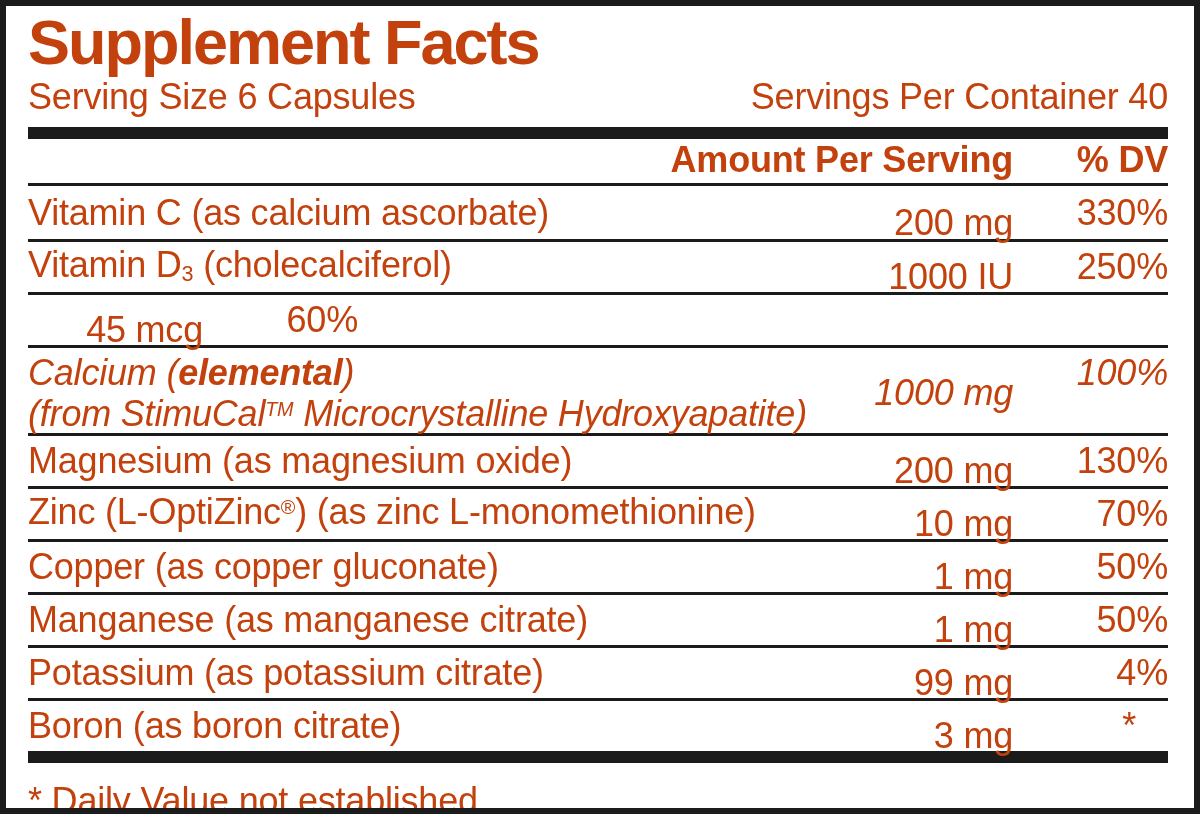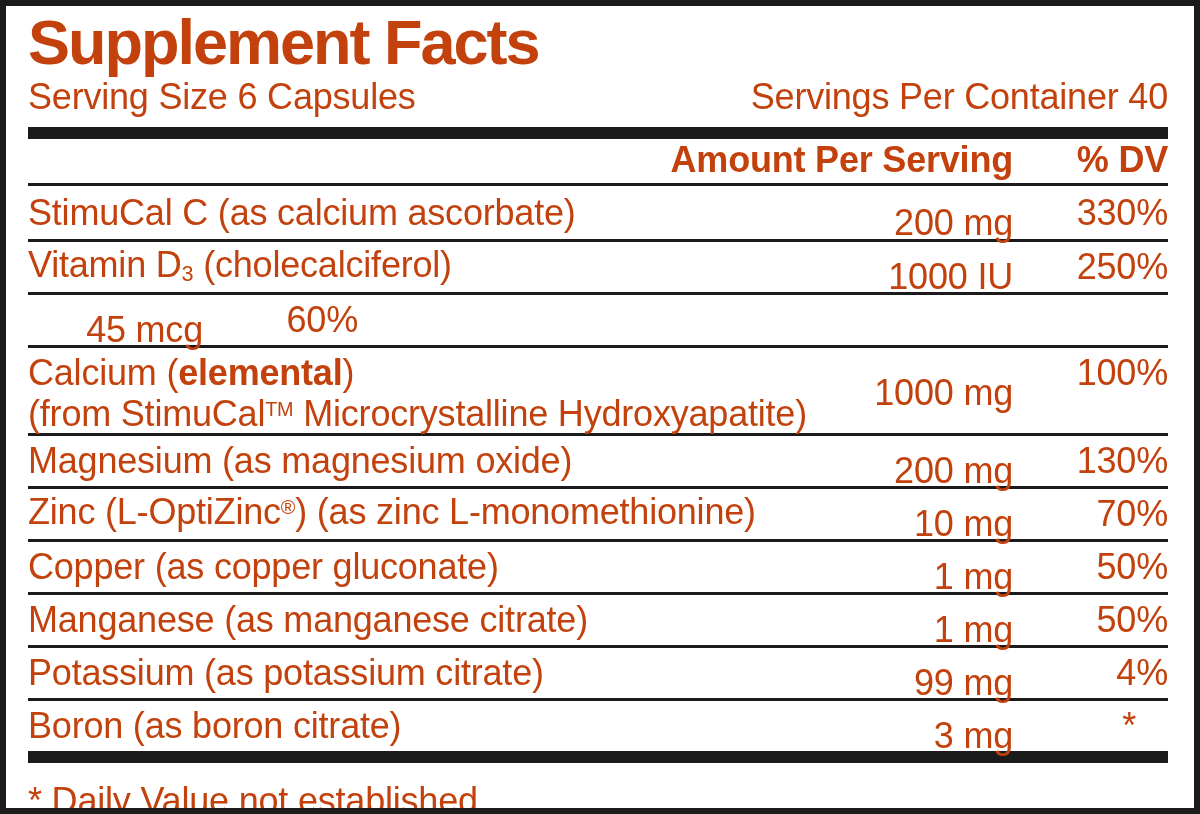--- a/index.html
+++ b/index.html
@@ -71,20 +71,21 @@
   .row + .row {
     border-top: 3px solid #1b1b1b;
   }
   .row-tall {
     height: 88px;
     align-items: flex-start;
     padding-top: 4px;
   }
   .row-tall .cell {
     line-height: 41px;
+    font-style: italic;
   }
   .cell.name  { flex: 1; }
   .cell.amount { width: 175px; text-align: right; white-space: nowrap; margin-top: 20px; }
   .cell.dv     { width: 155px; text-align: right; white-space: nowrap; }
   .cell.dv.dv-star { padding-right: 32px; box-sizing: border-box; }
   .sub {
     font-size: 0.6em;
     position: relative;
     bottom: -0.22em;
   }
@@ -114,21 +115,21 @@
   <div class="bar"></div>
 
   <div class="thead">
     <div class="amount-h">Amount Per Serving</div>
     <div class="dv-h">% DV</div>
   </div>
 
   <div>
       <div class="row">
         <div class="cell name">
-          <div><span>StimuCal C (as calcium ascorbate)</span></div>
+          <div><span>Vitamin C (as calcium ascorbate)</span></div>
         </div>
         <div class="cell amount">200 mg</div>
         <div class="cell dv">330%</div>
       </div>
       <div class="row">
         <div class="cell name">
           <div><span>Vitamin D</span><span class="sub">3</span><span> (cholecalciferol)</span></div>
         </div>
         <div class="cell amount">1000 IU</div>
         <div class="cell dv">250%</div>

